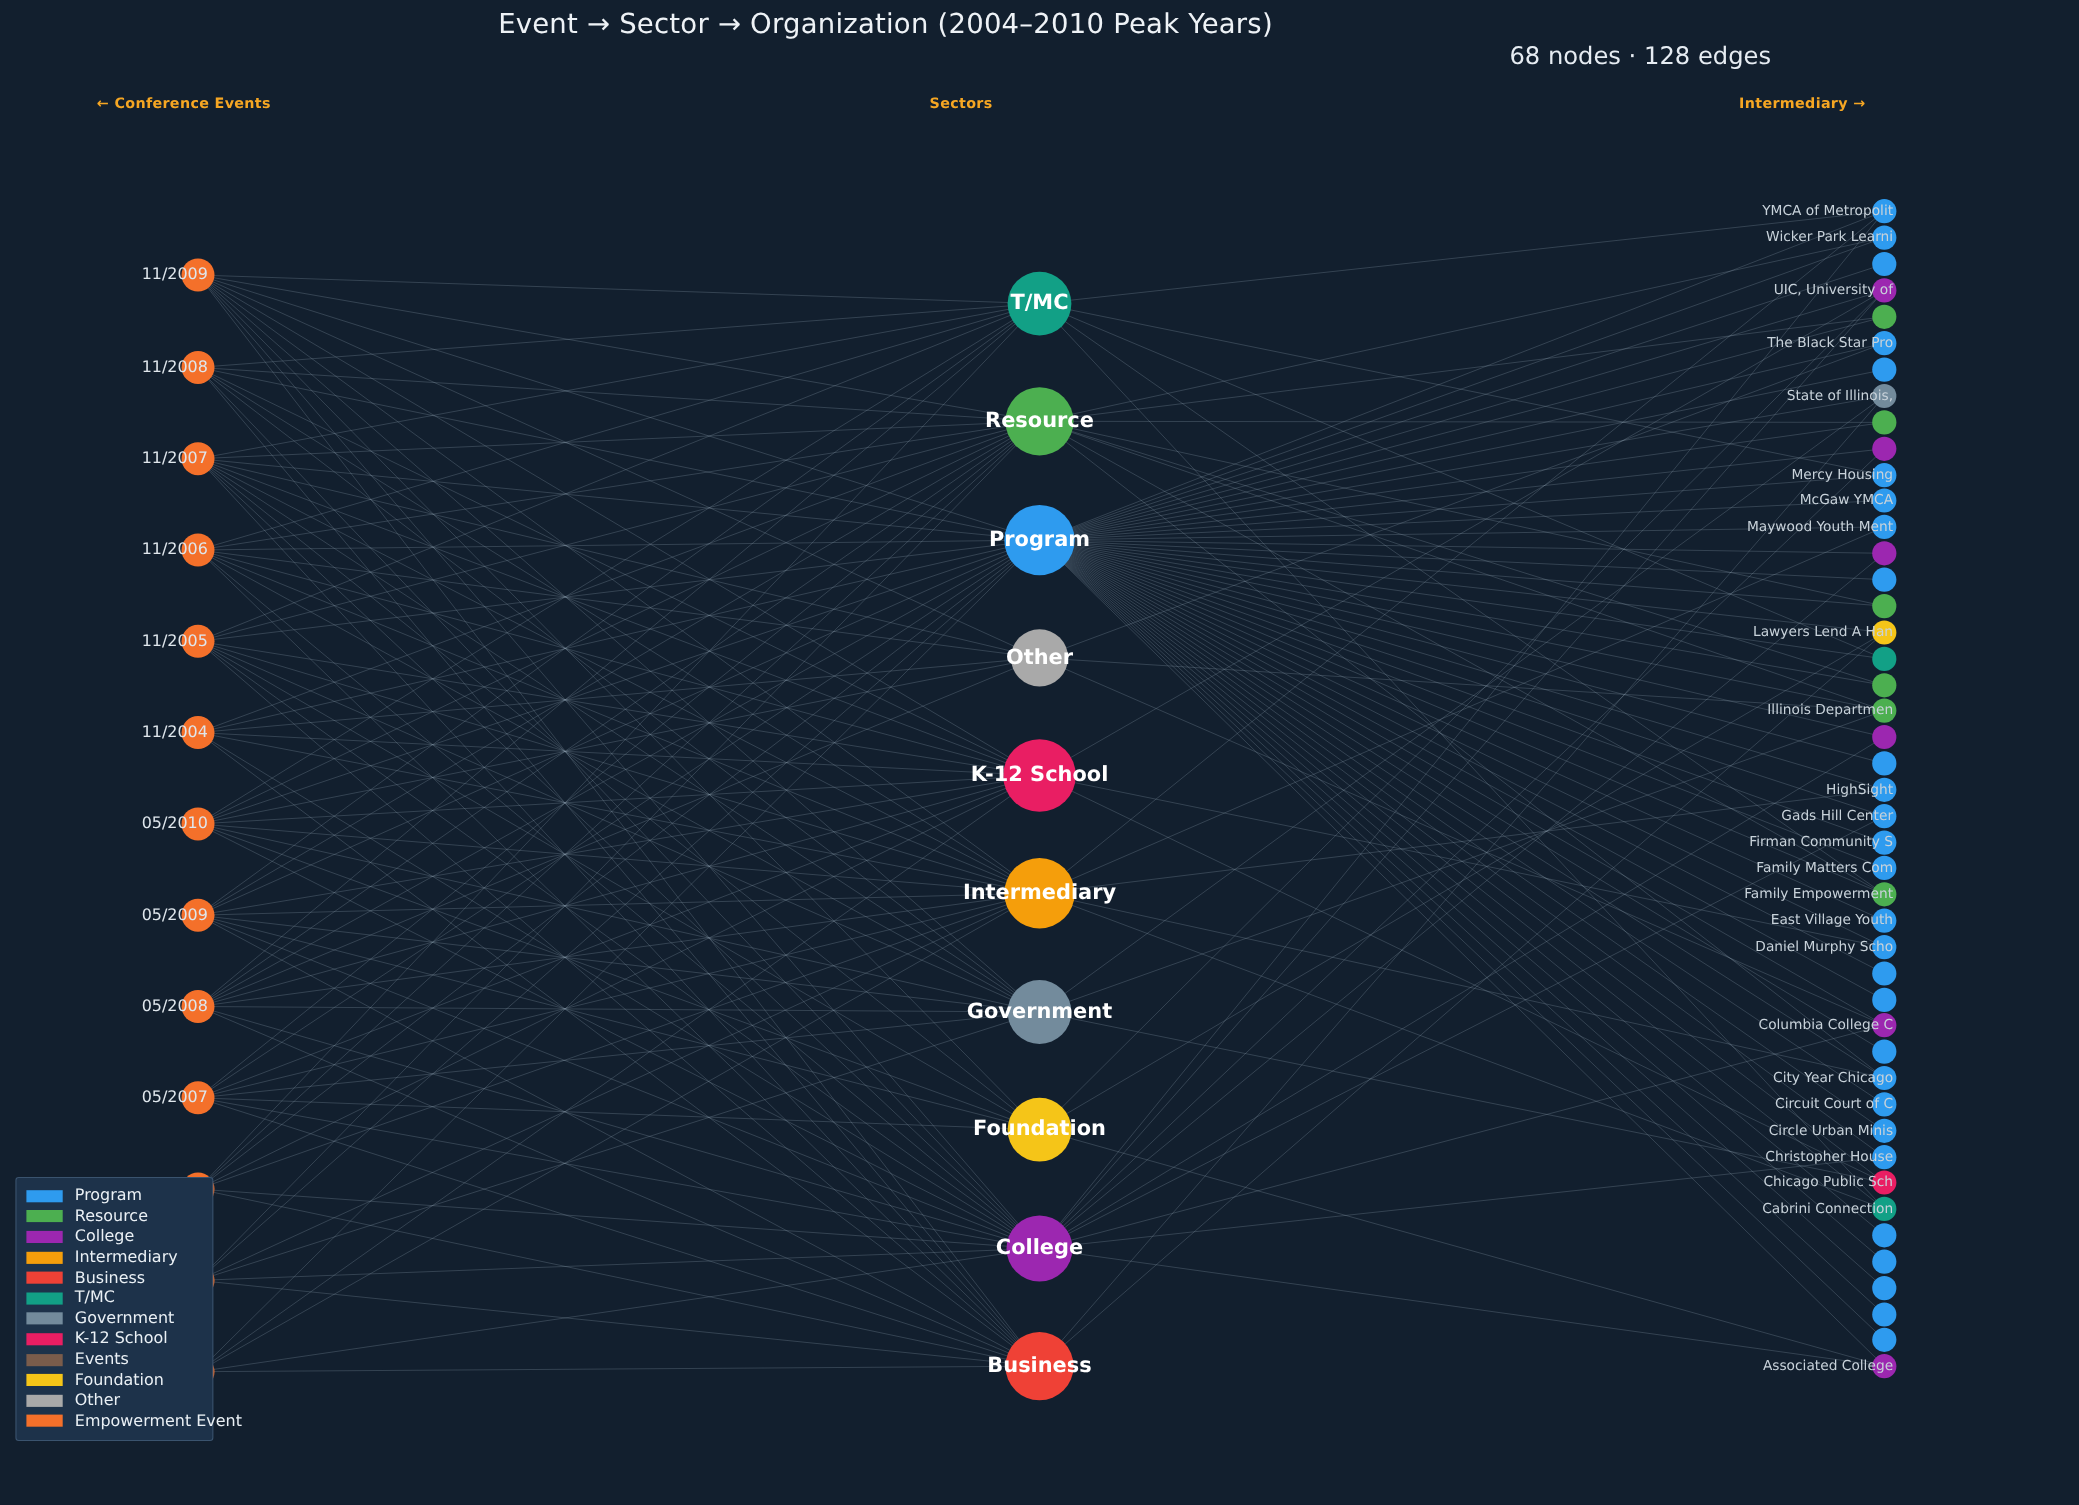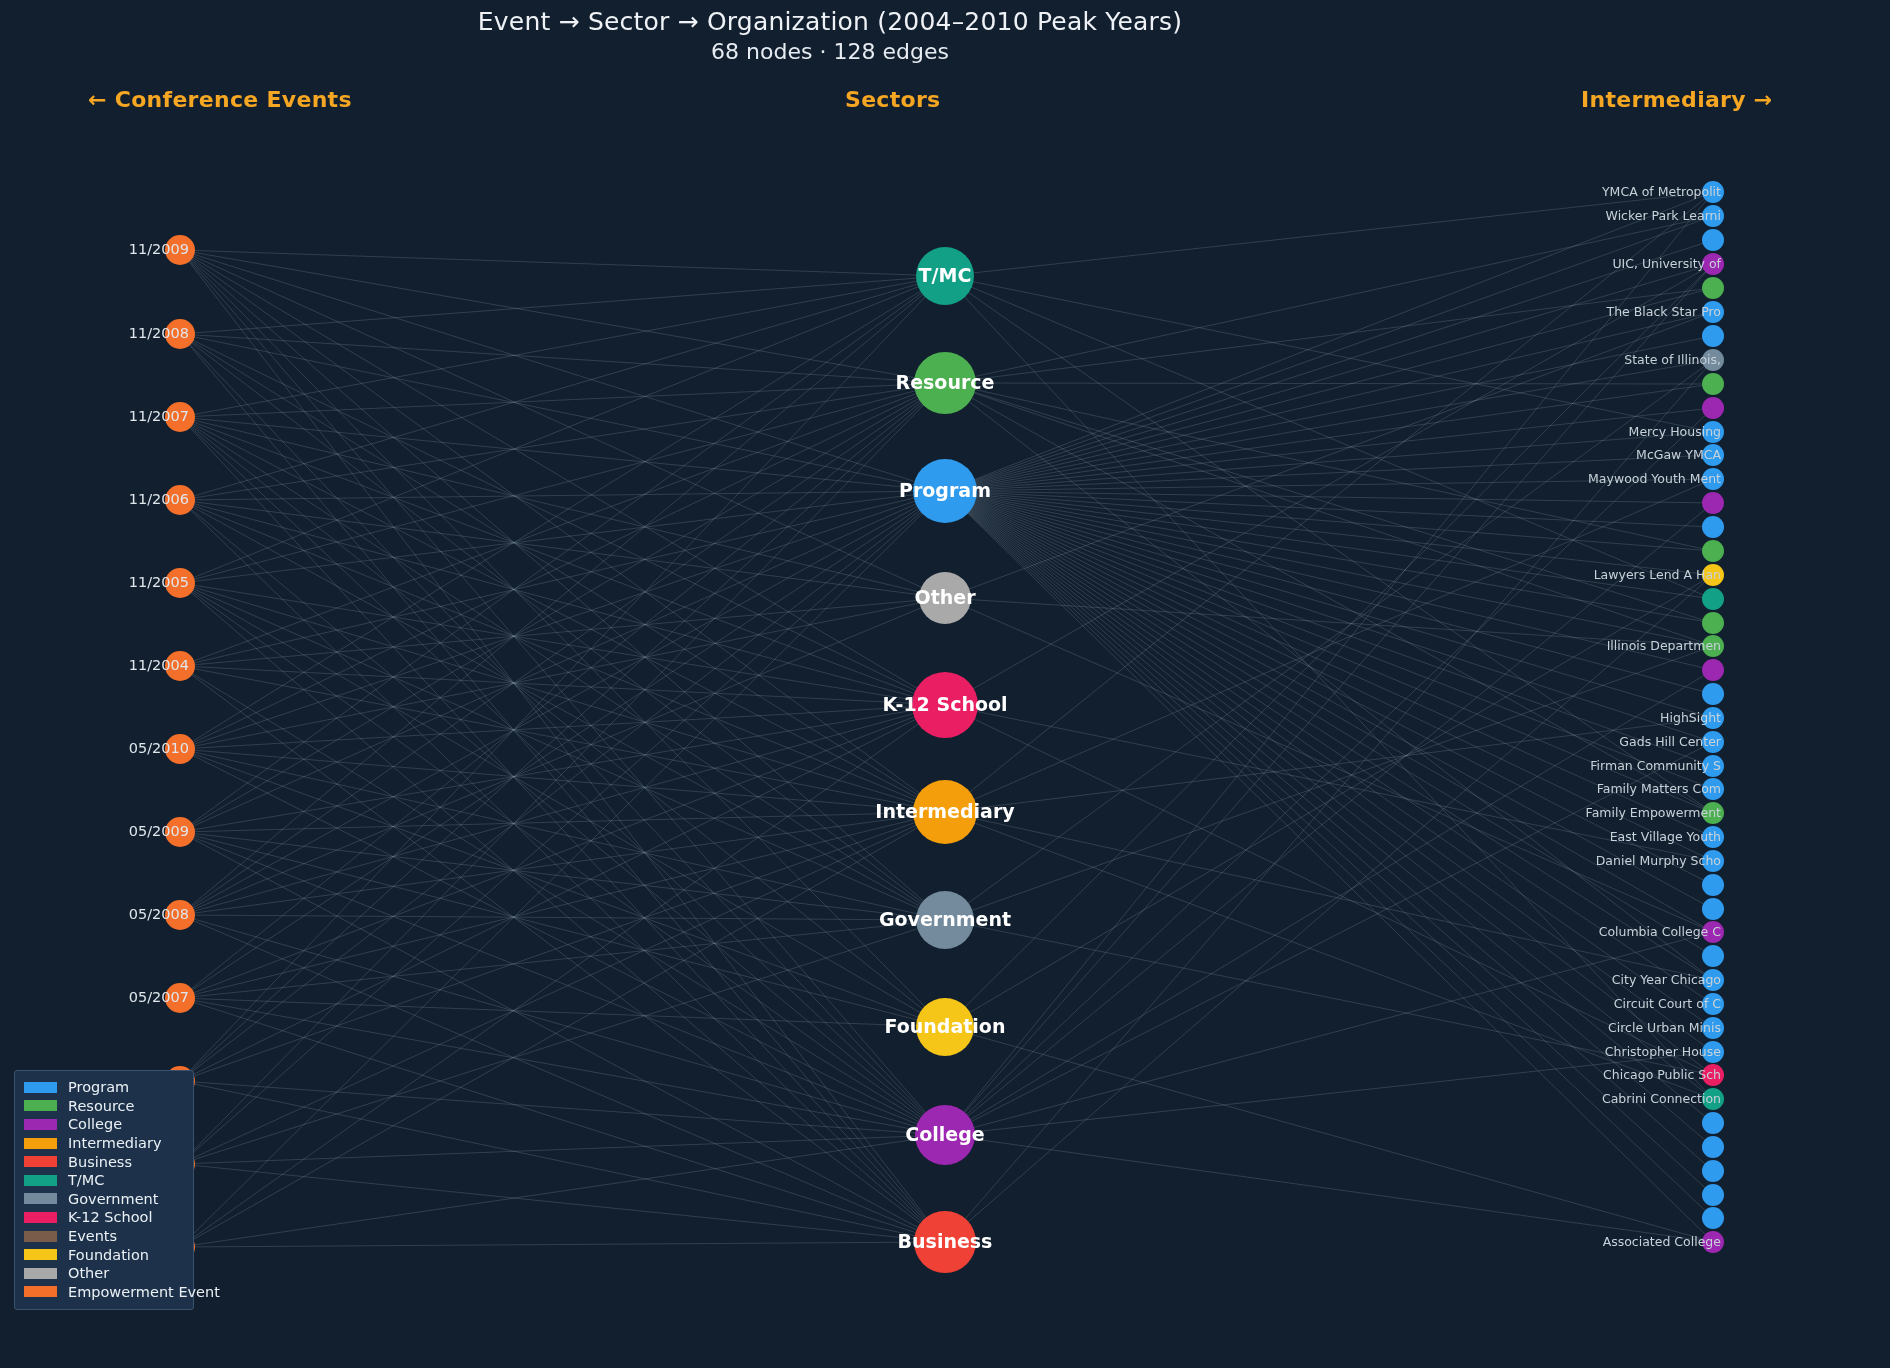--- a/index.html
+++ b/index.html
@@ -26,36 +26,36 @@
     width: 1890px;
     height: 1368px;
   }
   .title-block {
     position: absolute;
     left: 0;
     top: 6px;
     width: 1610px;
     text-align: center;
     pointer-events: none;
-    padding-left: 25px;
   }
   .title-main {
     font-size: 25px;
     color: #eef2f6;
     line-height: 31px;
     letter-spacing: 0.2px;
   }
   .title-sub {
     font-size: 22px;
     color: #e6ecf2;
     line-height: 29px;
+    text-align: right;
   }
   .col-header {
     position: absolute;
-    font-size: 22px;
+    font-size: 13px;
     font-weight: bold;
     color: #f5a623;
     letter-spacing: 0.3px;
     white-space: nowrap;
   }
   #hdr-events { left: 88px; top: 87px; }
   #hdr-sectors { left: 845px; top: 87px; }
   #hdr-orgs { left: 1581px; top: 87px; }
 
   .edge {

